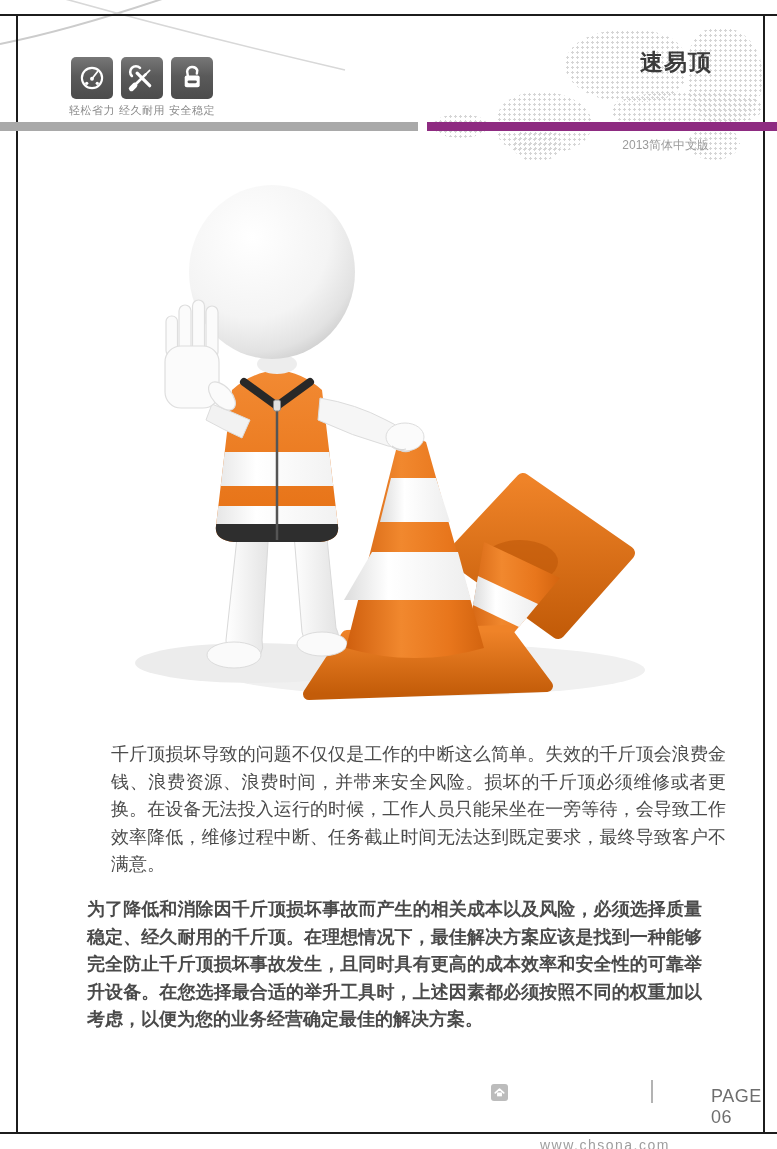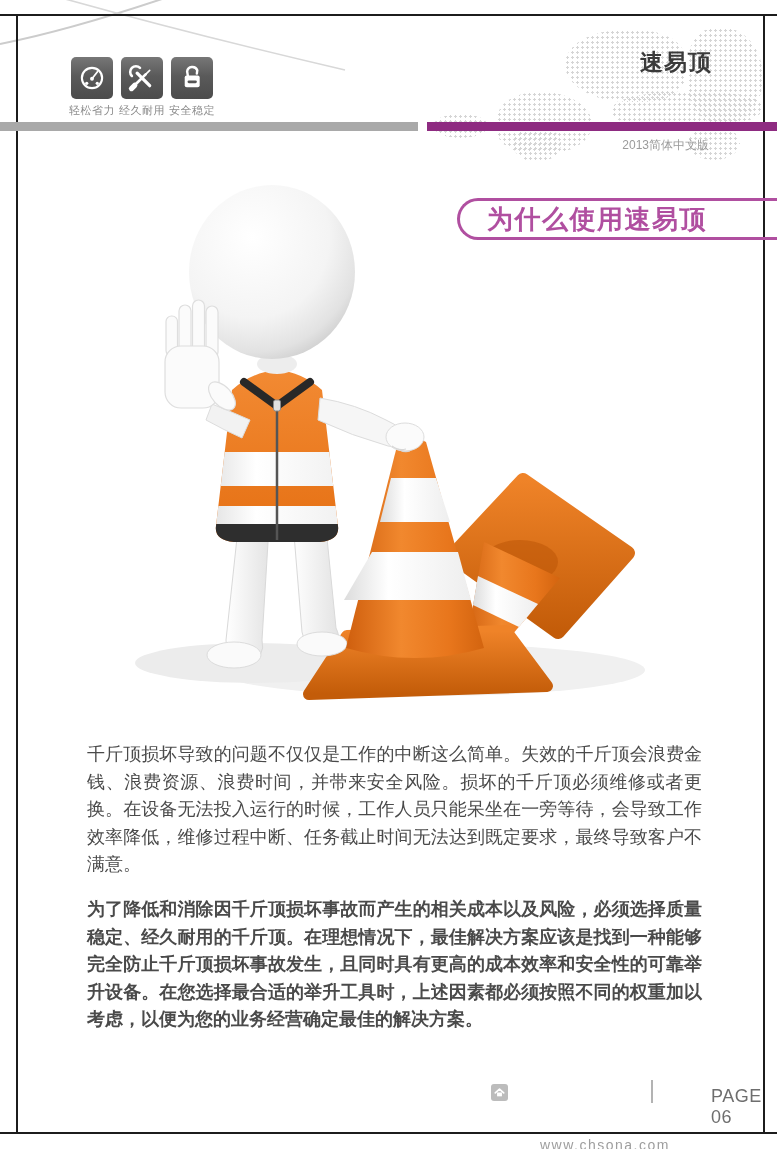--- a/index.html
+++ b/index.html
@@ -32,21 +32,21 @@
   
   .pill{position:absolute;left:457px;top:198px;right:0;height:42px;box-sizing:border-box;
         border:3px solid #b04fa0;border-right:none;border-radius:22px 0 0 22px;
         display:flex;align-items:center;padding-left:27px;z-index:5;
         color:#b04fa0;font-size:26px;font-weight:bold;letter-spacing:1.5px;background:transparent;}
   
   .illu{position:absolute;left:128px;top:176px;z-index:1;}
   
   .para{position:absolute;left:87px;width:615px;font-size:18px;line-height:27.5px;
         color:#4a4a4a;text-align:justify;z-index:2;}
-  .para1{top:741px;}
+  .para1{top:741px;margin-left:24px;}
   .para2{top:896px;font-weight:bold;}
   
   .home{position:absolute;left:491px;top:1084px;width:17px;height:17px;border-radius:3px;
         background:#bcbcbc;display:flex;align-items:center;justify-content:center;z-index:2;}
   .website{position:absolute;left:515px;top:1137px;font-size:14px;color:#9e9e9e;
         letter-spacing:1.5px;z-index:2;cursor:pointer;margin-left:25px;}
   .fdiv{position:absolute;left:651px;top:1080px;width:1.5px;height:23px;background:#b3b3b3;z-index:2;}
   .pageno{position:absolute;left:663px;top:1086px;font-size:18px;color:#6e6e6e;letter-spacing:0.5px;z-index:2;margin-left:48px;}
 </style>
 </head>
@@ -105,23 +105,20 @@
       </svg>
     </div>
     <div class="lbl">安全稳定</div>
   </div>
 
   <div class="brand">速易顶</div>
   <div class="bar bar-gray"></div>
   <div class="bar bar-magenta"></div>
   <div class="edition">2013简体中文版</div>
 
-  <div class="pill">
-    <span>为什么使用速易顶</span>
-  </div>
 
   <svg class="illu" width="545" height="552" viewBox="128 176 545 552">
     <defs>
       <radialGradient id="headG" cx="38%" cy="30%" r="75%">
         <stop offset="0%" stop-color="#ffffff"></stop>
           <stop offset="62%" stop-color="#f4f4f4"></stop>
         <stop offset="88%" stop-color="#e2e2e2"></stop>
           <stop offset="100%" stop-color="#cfcfcf"></stop>
       </radialGradient>
       <linearGradient id="coneG" x1="0" y1="0" x2="1" y2="0">

